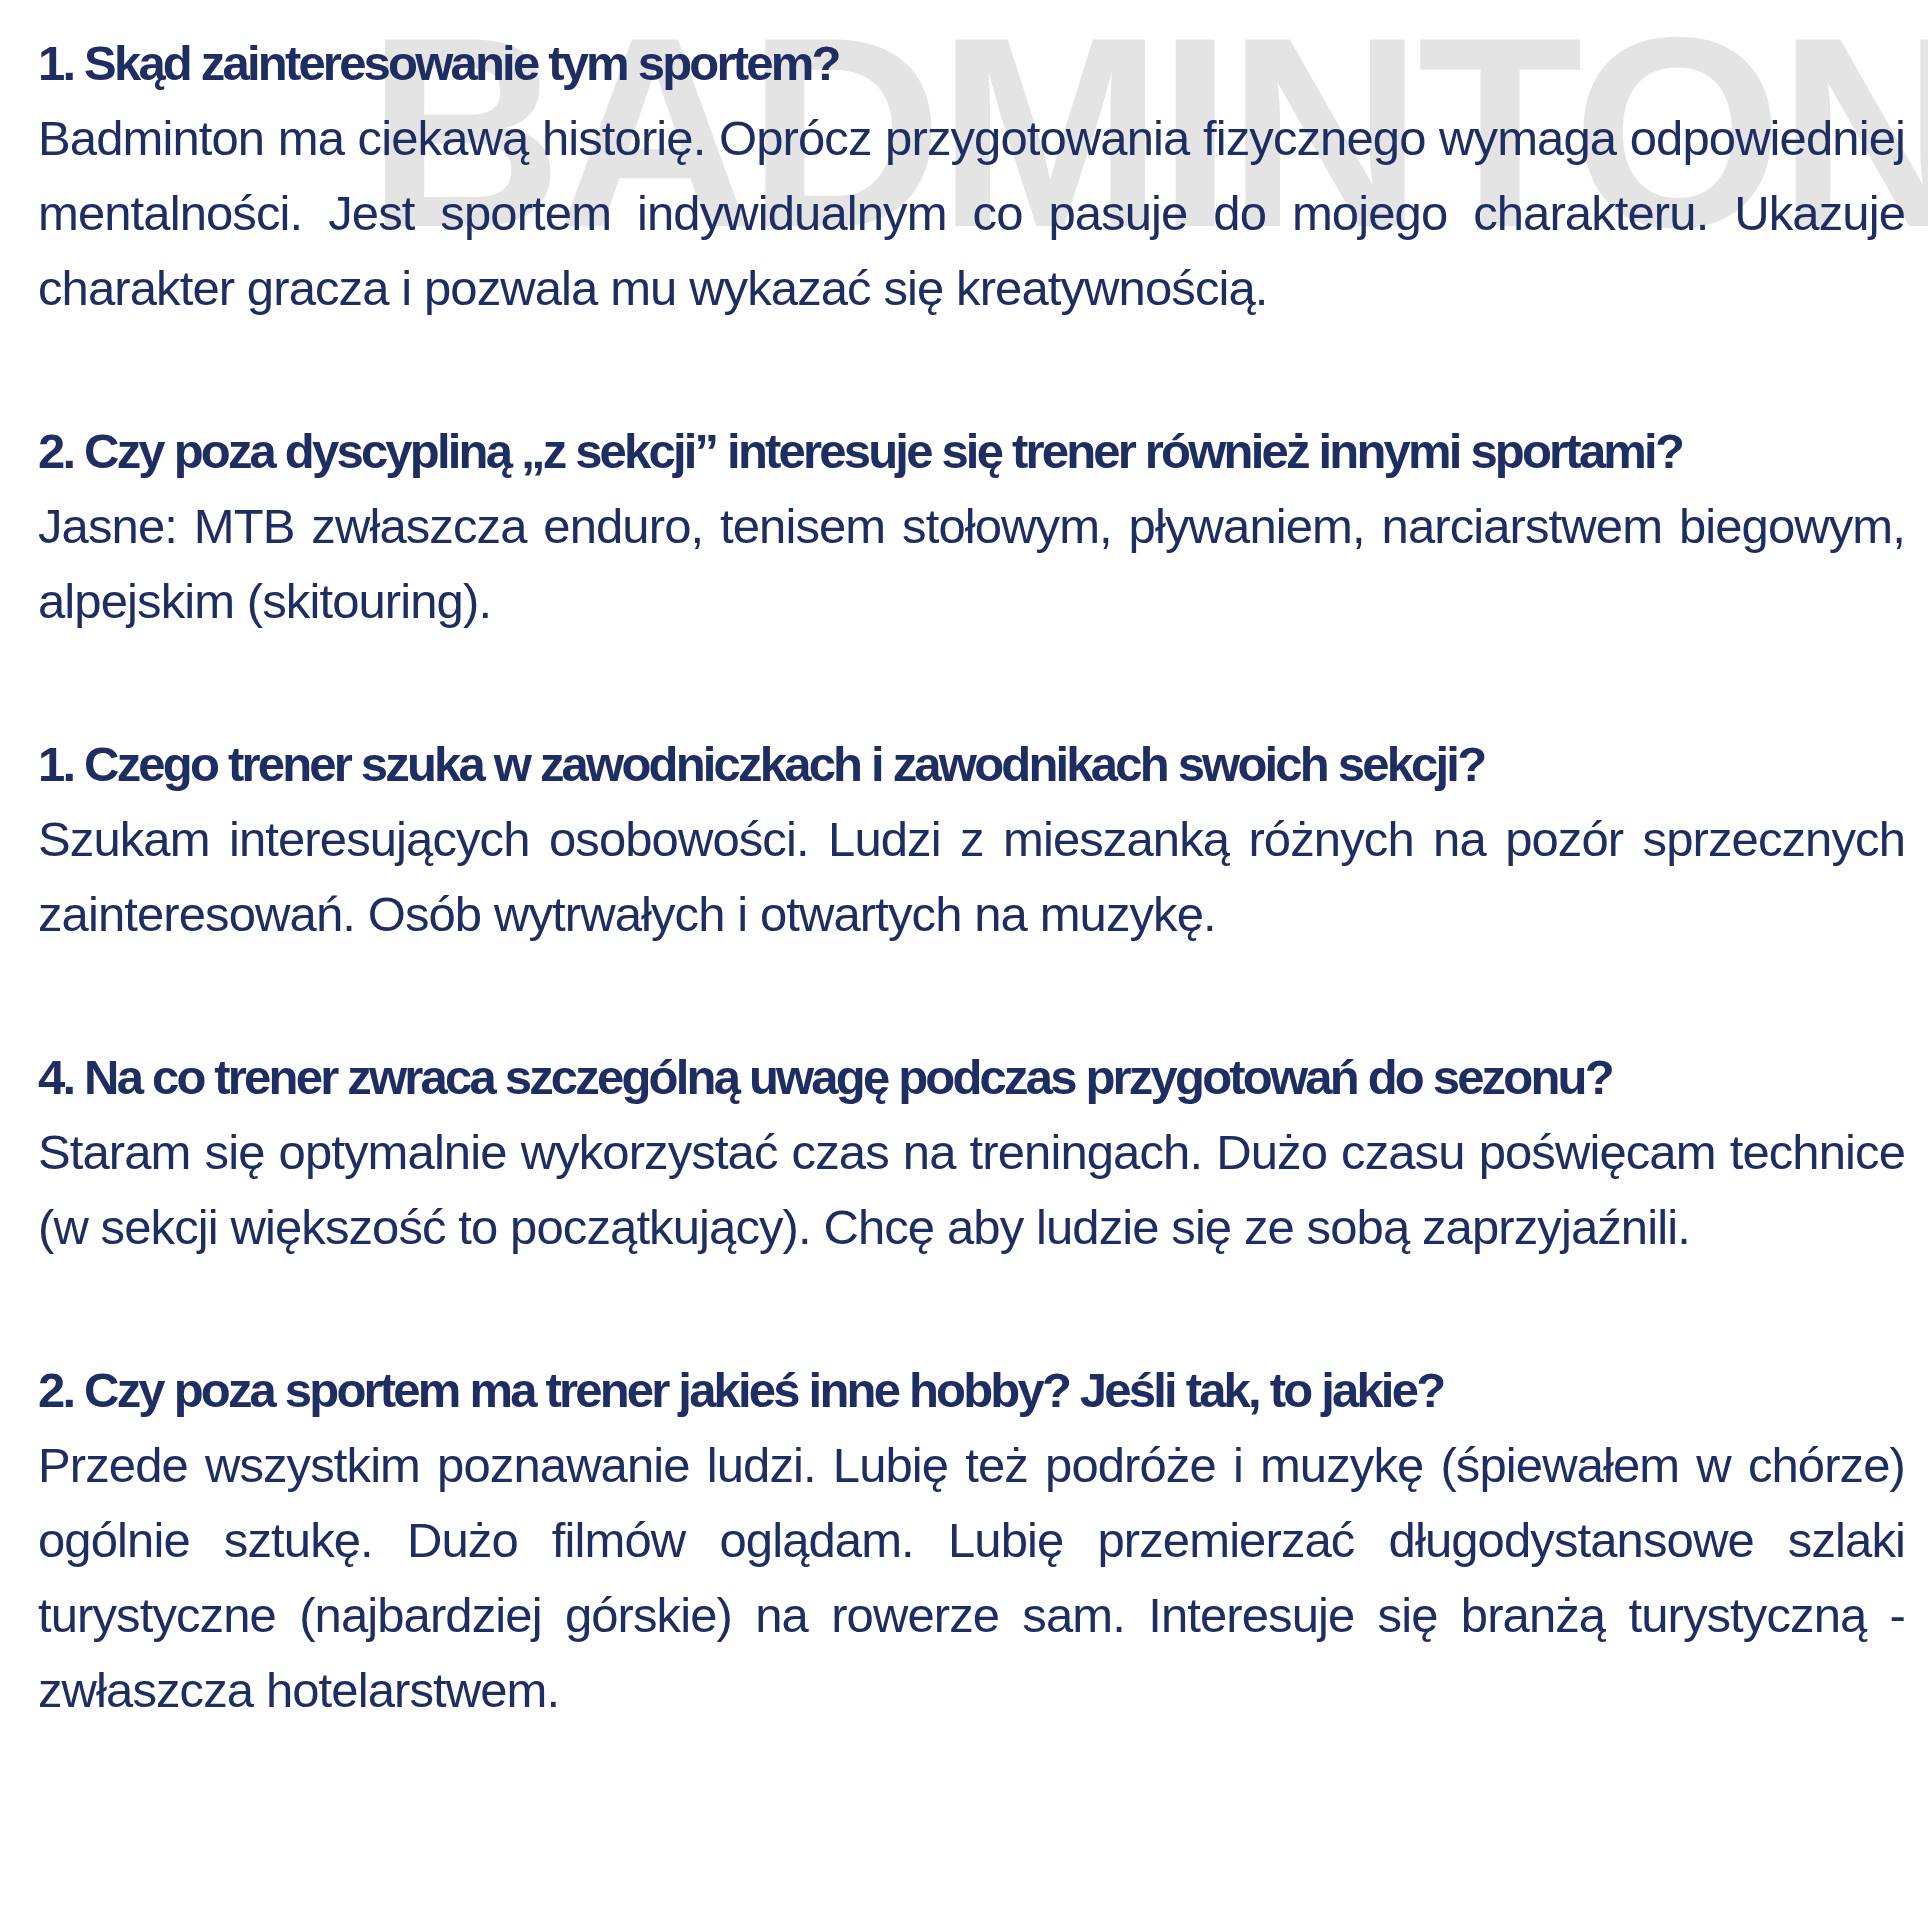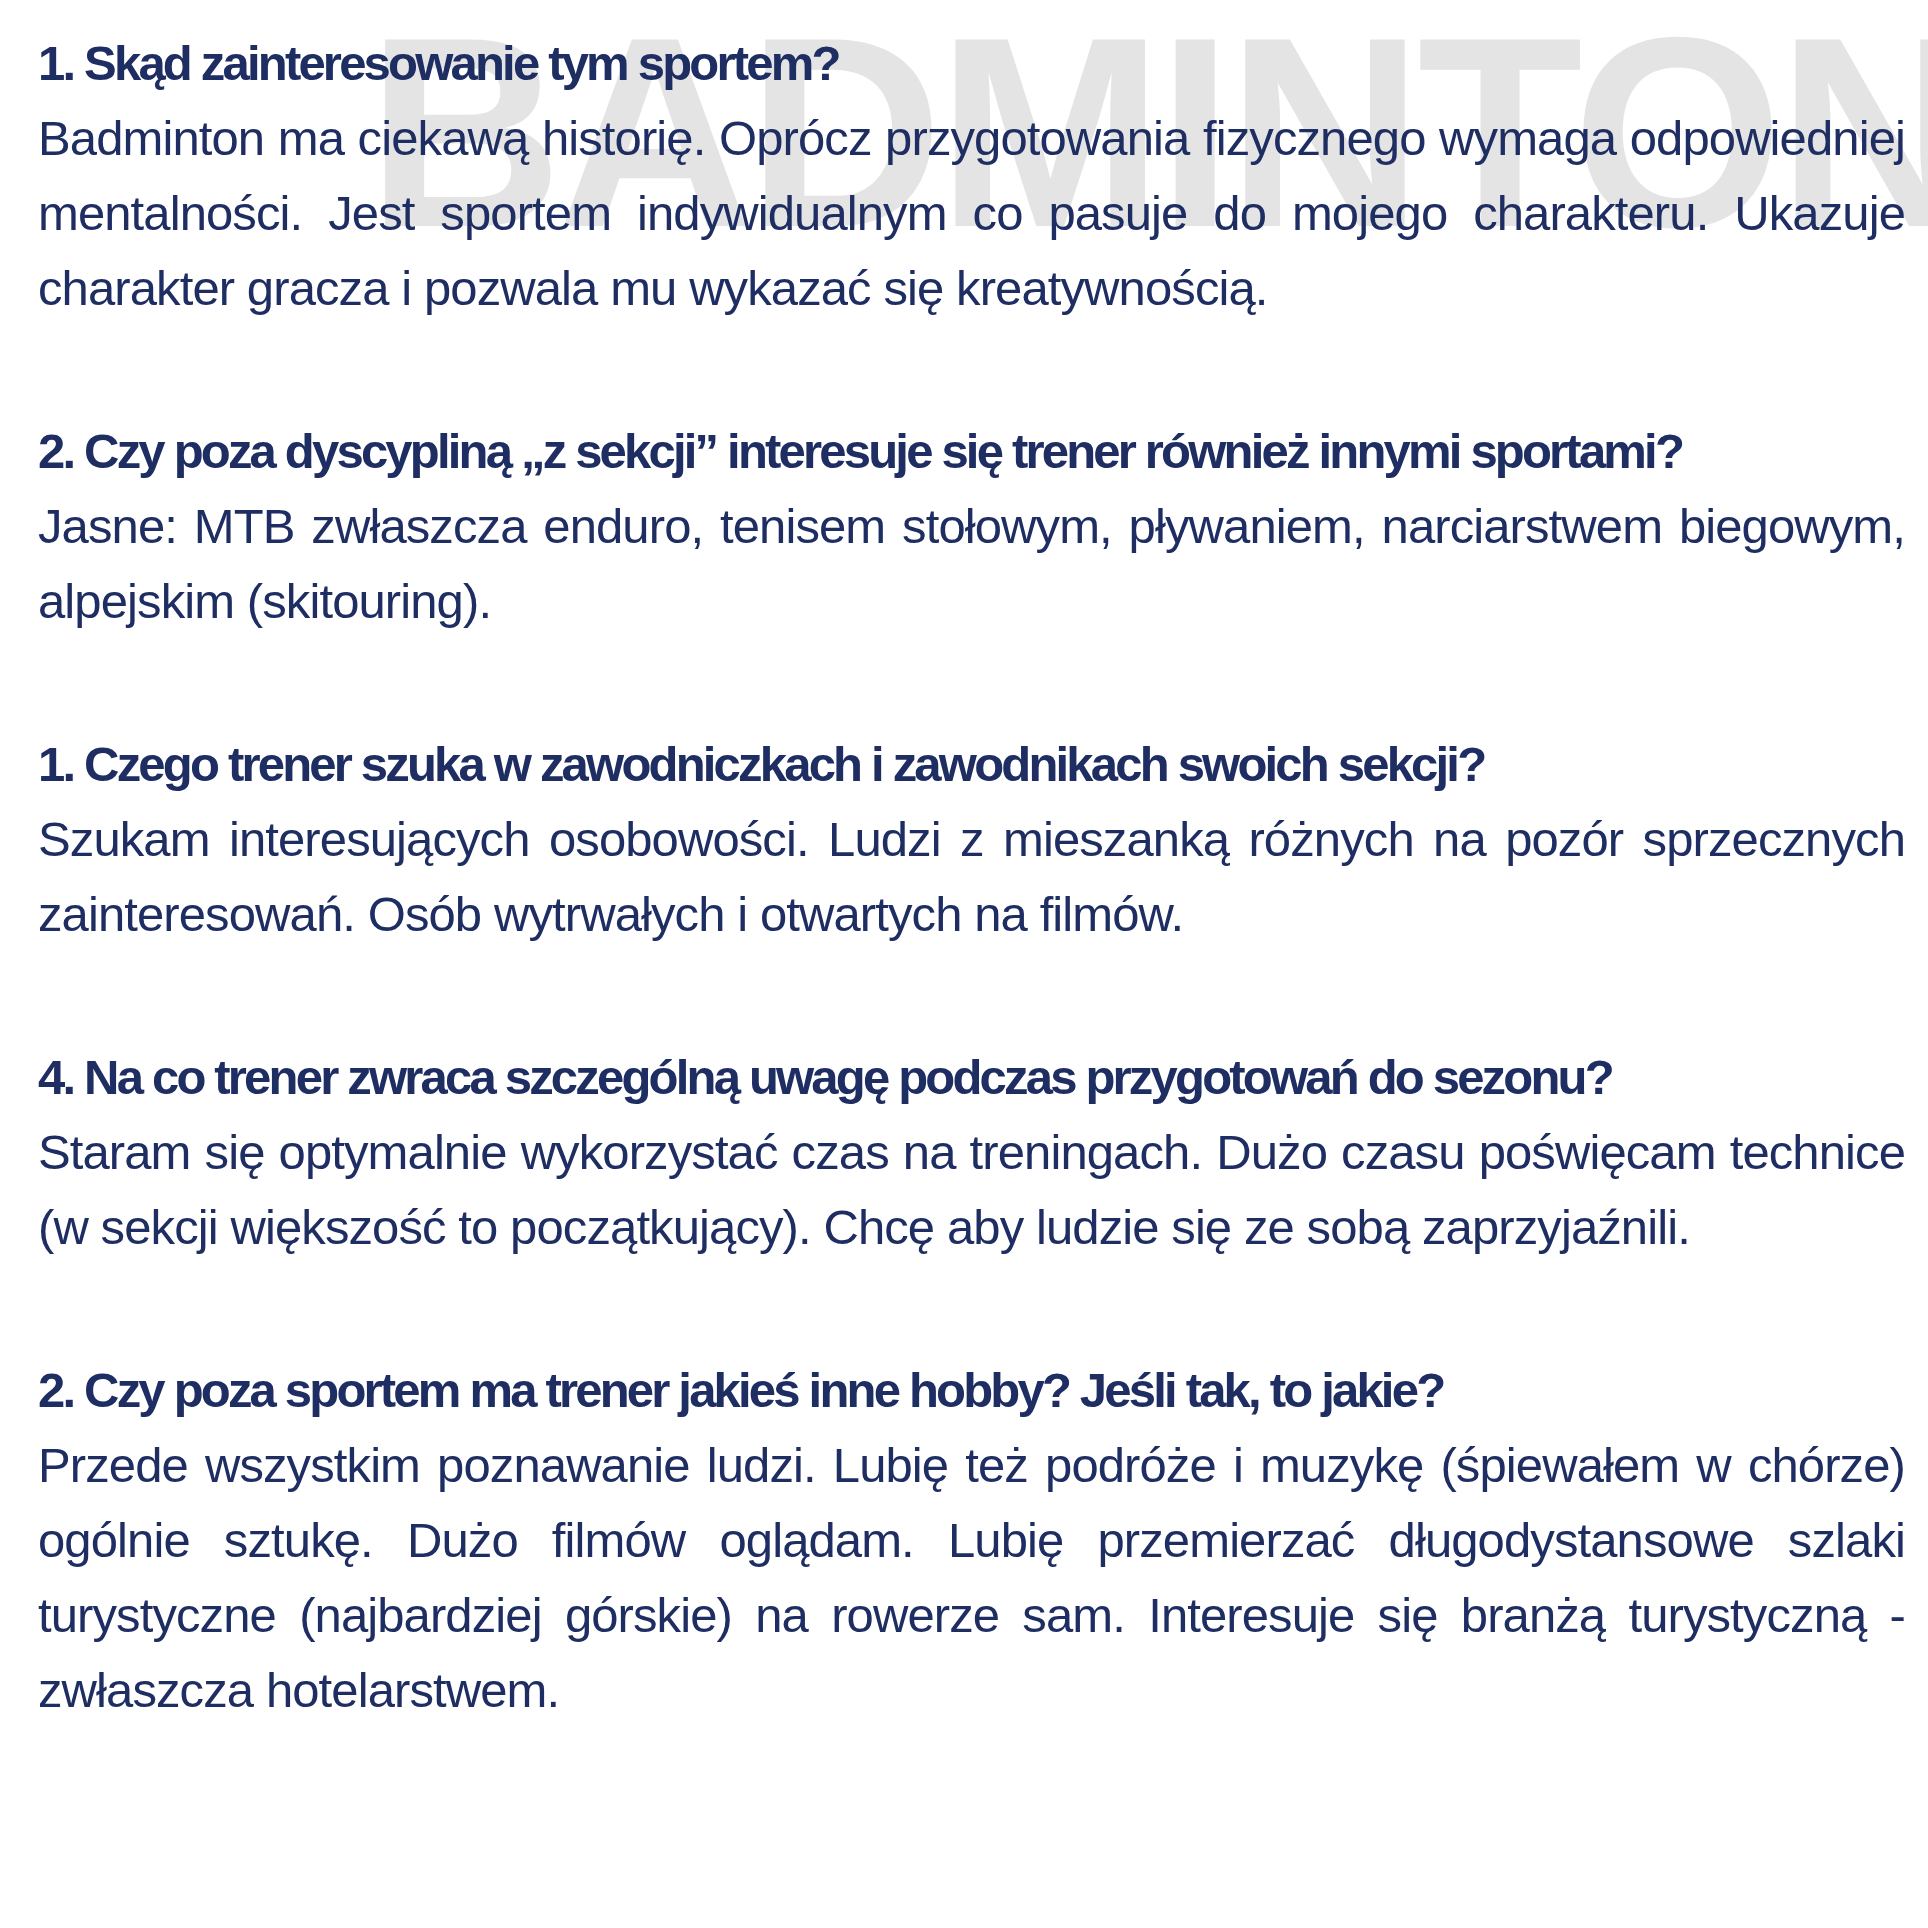--- a/index.html
+++ b/index.html
@@ -75,21 +75,21 @@
     <p class="answer">Badminton ma ciekawą historię. Oprócz przygotowania fizycznego wymaga odpowiedniej mentalności. Jest sportem indywidualnym co pasuje do mojego charakteru. Ukazuje charakter gracza i pozwala mu wykazać się kreatywnością.</p>
   </section>
 
   <section class="qa-section">
     <h2 class="question">2. Czy poza dyscypliną „z sekcji” interesuje się trener również innymi sportami?</h2>
     <p class="answer">Jasne: MTB zwłaszcza enduro, tenisem stołowym, pływaniem, narciarstwem biegowym, alpejskim (skitouring).</p>
   </section>
 
   <section class="qa-section">
     <h2 class="question">1. Czego trener szuka w zawodniczkach i zawodnikach swoich sekcji?</h2>
-    <p class="answer">Szukam interesujących osobowości. Ludzi z mieszanką różnych na pozór sprzecznych zainteresowań. Osób wytrwałych i otwartych na filmów.</p>
+    <p class="answer">Szukam interesujących osobowości. Ludzi z mieszanką różnych na pozór sprzecznych zainteresowań. Osób wytrwałych i otwartych na muzykę.</p>
   </section>
 
   <section class="qa-section">
     <h2 class="question">4. Na co trener zwraca szczególną uwagę podczas przygotowań do sezonu?</h2>
     <p class="answer">Staram się optymalnie wykorzystać czas na treningach. Dużo czasu poświęcam technice (w sekcji większość to początkujący). Chcę aby ludzie się ze sobą zaprzyjaźnili.</p>
   </section>
 
   <section class="qa-section">
     <h2 class="question">2. Czy poza sportem ma trener jakieś inne hobby? Jeśli tak, to jakie?</h2>
     <p class="answer">Przede wszystkim poznawanie ludzi. Lubię też podróże i muzykę (śpiewałem w chórze) ogólnie sztukę. Dużo filmów oglądam. Lubię przemierzać długodystansowe szlaki turystyczne (najbardziej górskie) na rowerze sam. Interesuje się branżą turystyczną - zwłaszcza hotelarstwem.</p>

